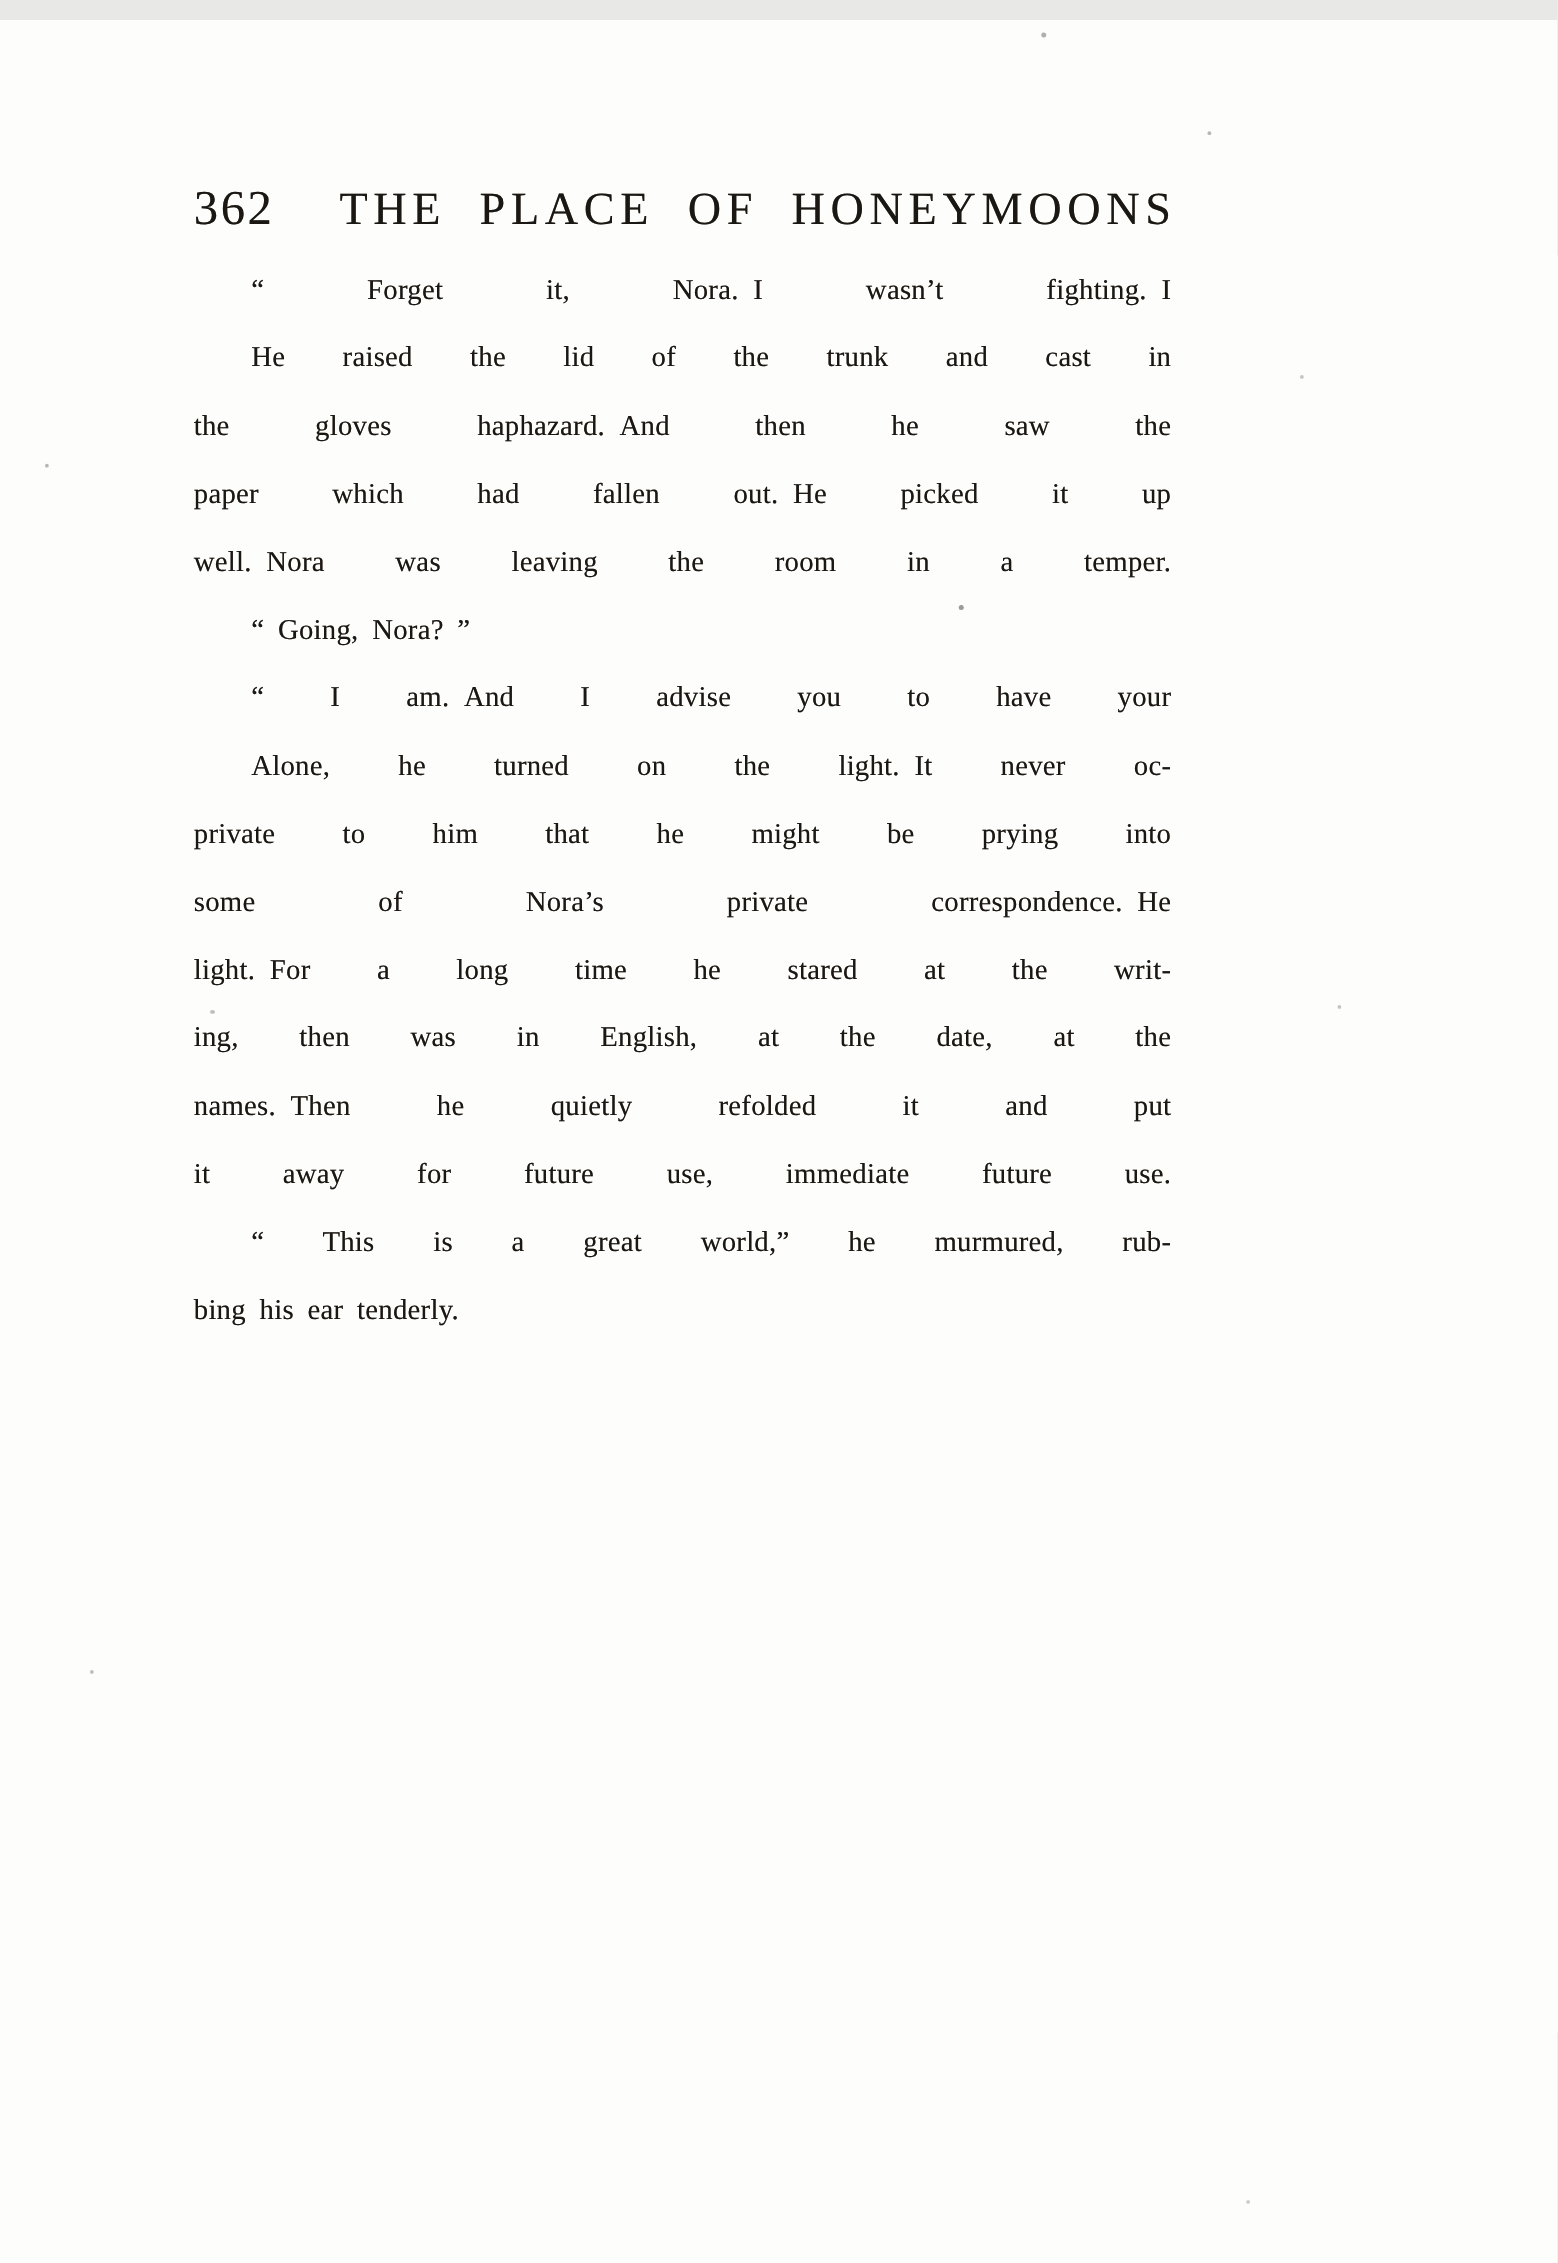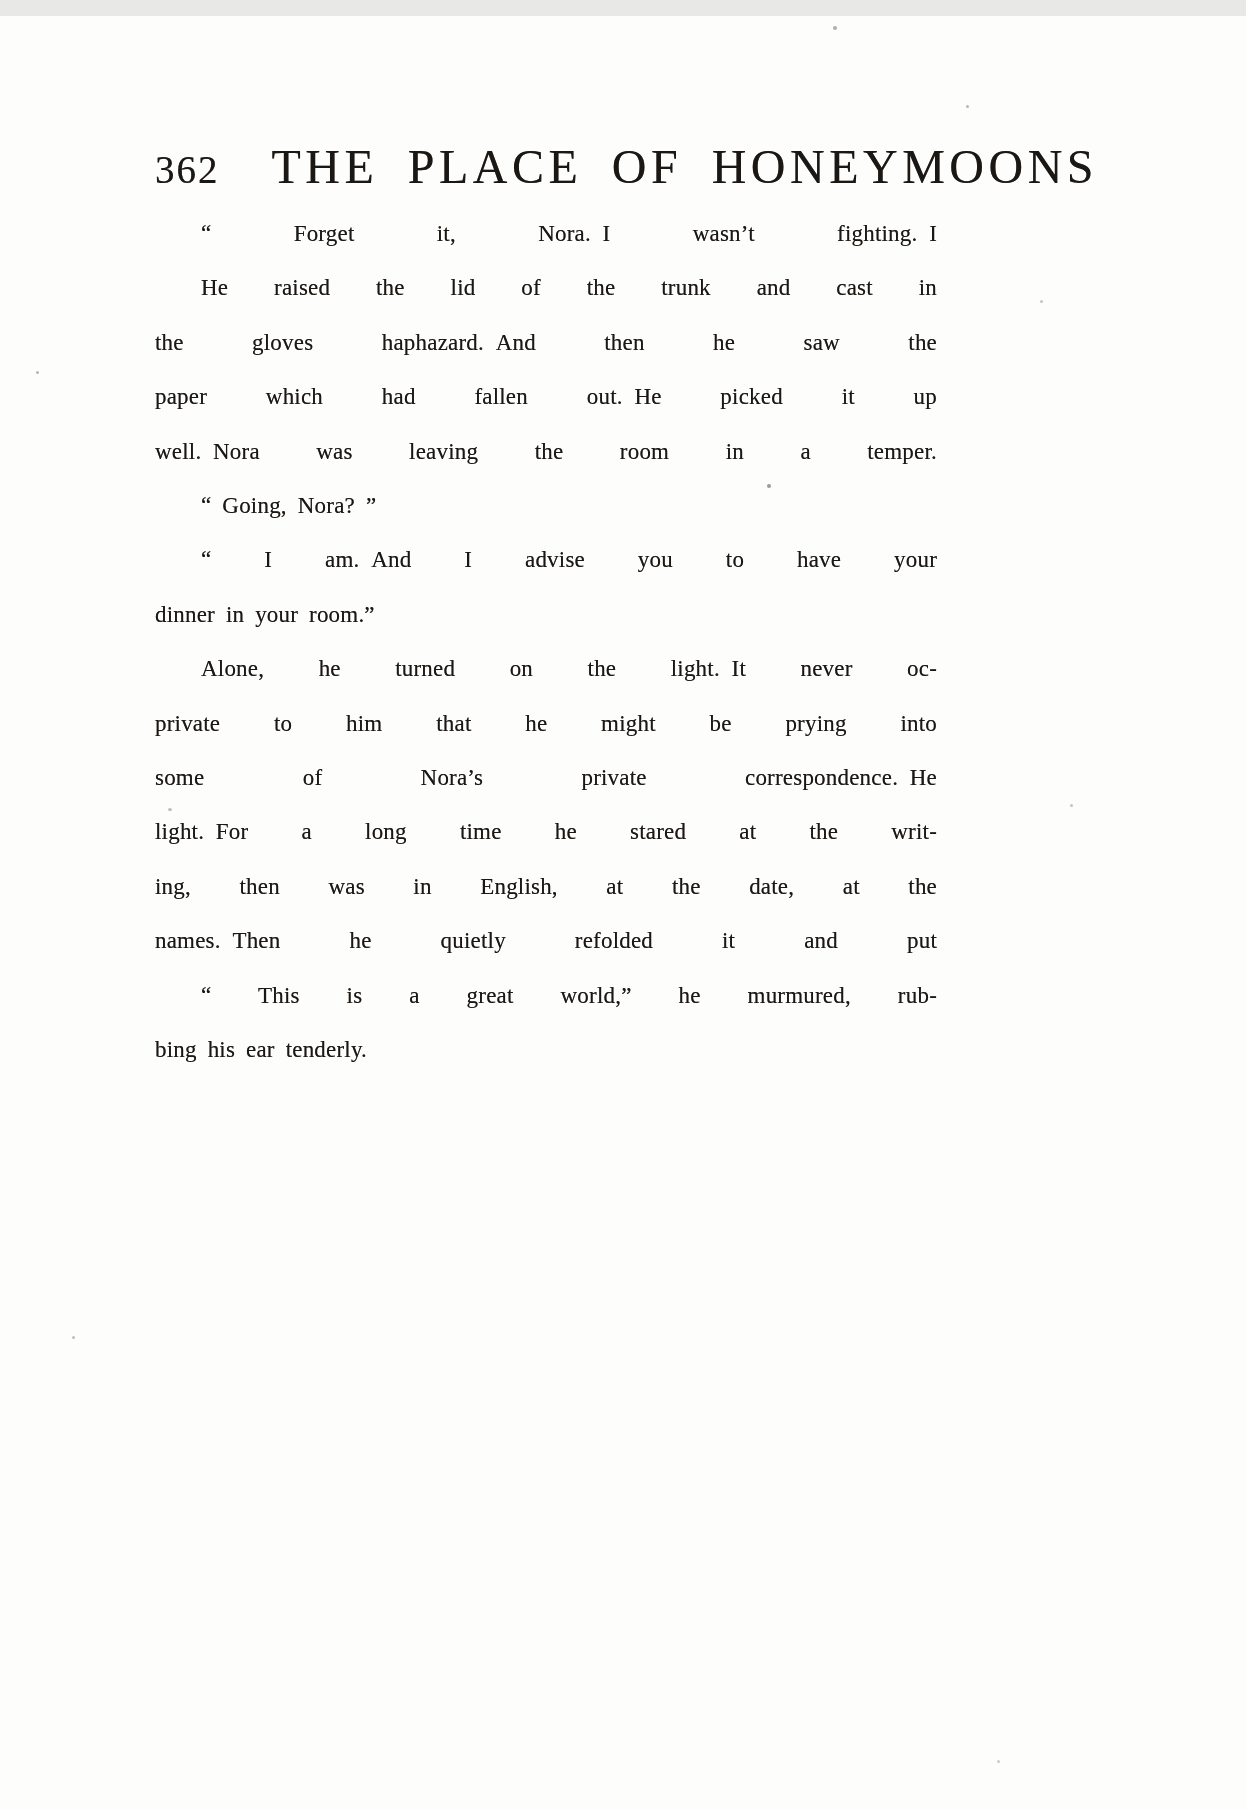--- a/index.html
+++ b/index.html
@@ -28,21 +28,21 @@
     align-items: baseline;
     line-height: 50px;
     white-space: nowrap;
   }
   .page-number {
     font-size: 39px;
     letter-spacing: 2px;
     margin-right: 52px;
   }
   .running-title {
-    font-size: 48px;
+    font-size: 37px;
     letter-spacing: 4.5px;
     word-spacing: 13px;
   }
   .text-block {
     margin-top: 12px;
     font-size: 23px;
     line-height: 54.4px;
     word-spacing: 5px;
     letter-spacing: 0.2px;
   }
@@ -81,27 +81,27 @@
     </div>
 
     <div class="text-block">
       <div class="line just indent">“ Forget it, Nora. I wasn’t fighting. I</div>
       <div class="line just indent">He raised the lid of the trunk and cast in</div>
       <div class="line just">the gloves haphazard. And then he saw the</div>
       <div class="line just">paper which had fallen out. He picked it up</div>
       <div class="line just">well. Nora was leaving the room in a temper.</div>
       <div class="line indent">“ Going, Nora? ”</div>
       <div class="line just indent">“ I am. And I advise you to have your</div>
-      <div class="line">dinner in your room.”</div>
       <div class="line just indent">Alone, he turned on the light. It never oc-</div>
       <div class="line just">private to him that he might be prying into</div>
       <div class="line just">some of Nora’s private correspondence. He</div>
       <div class="line just">light. For a long time he stared at the writ-</div>
       <div class="line just">ing, then was in English, at the date, at the</div>
       <div class="line just">names. Then he quietly refolded it and put</div>
+      <div class="line just">it away for future use, immediate future use.</div>
       <div class="line just indent">“ This is a great world,” he murmured, rub-</div>
       <div class="line">bing his ear tenderly.</div>
     </div>
 
   </div>
 
   <div class="speck" style="left:833px;  top:10px;   width:4px; height:4px; opacity:.55;"></div>
   <div class="speck" style="left:966px;  top:89px;   width:3px; height:3px; opacity:.5;"></div>
   <div class="speck" style="left:36px;   top:355px;  width:3px; height:3px; opacity:.5;"></div>
   <div class="speck" style="left:767px;  top:468px;  width:4px; height:4px; opacity:.7;"></div>

